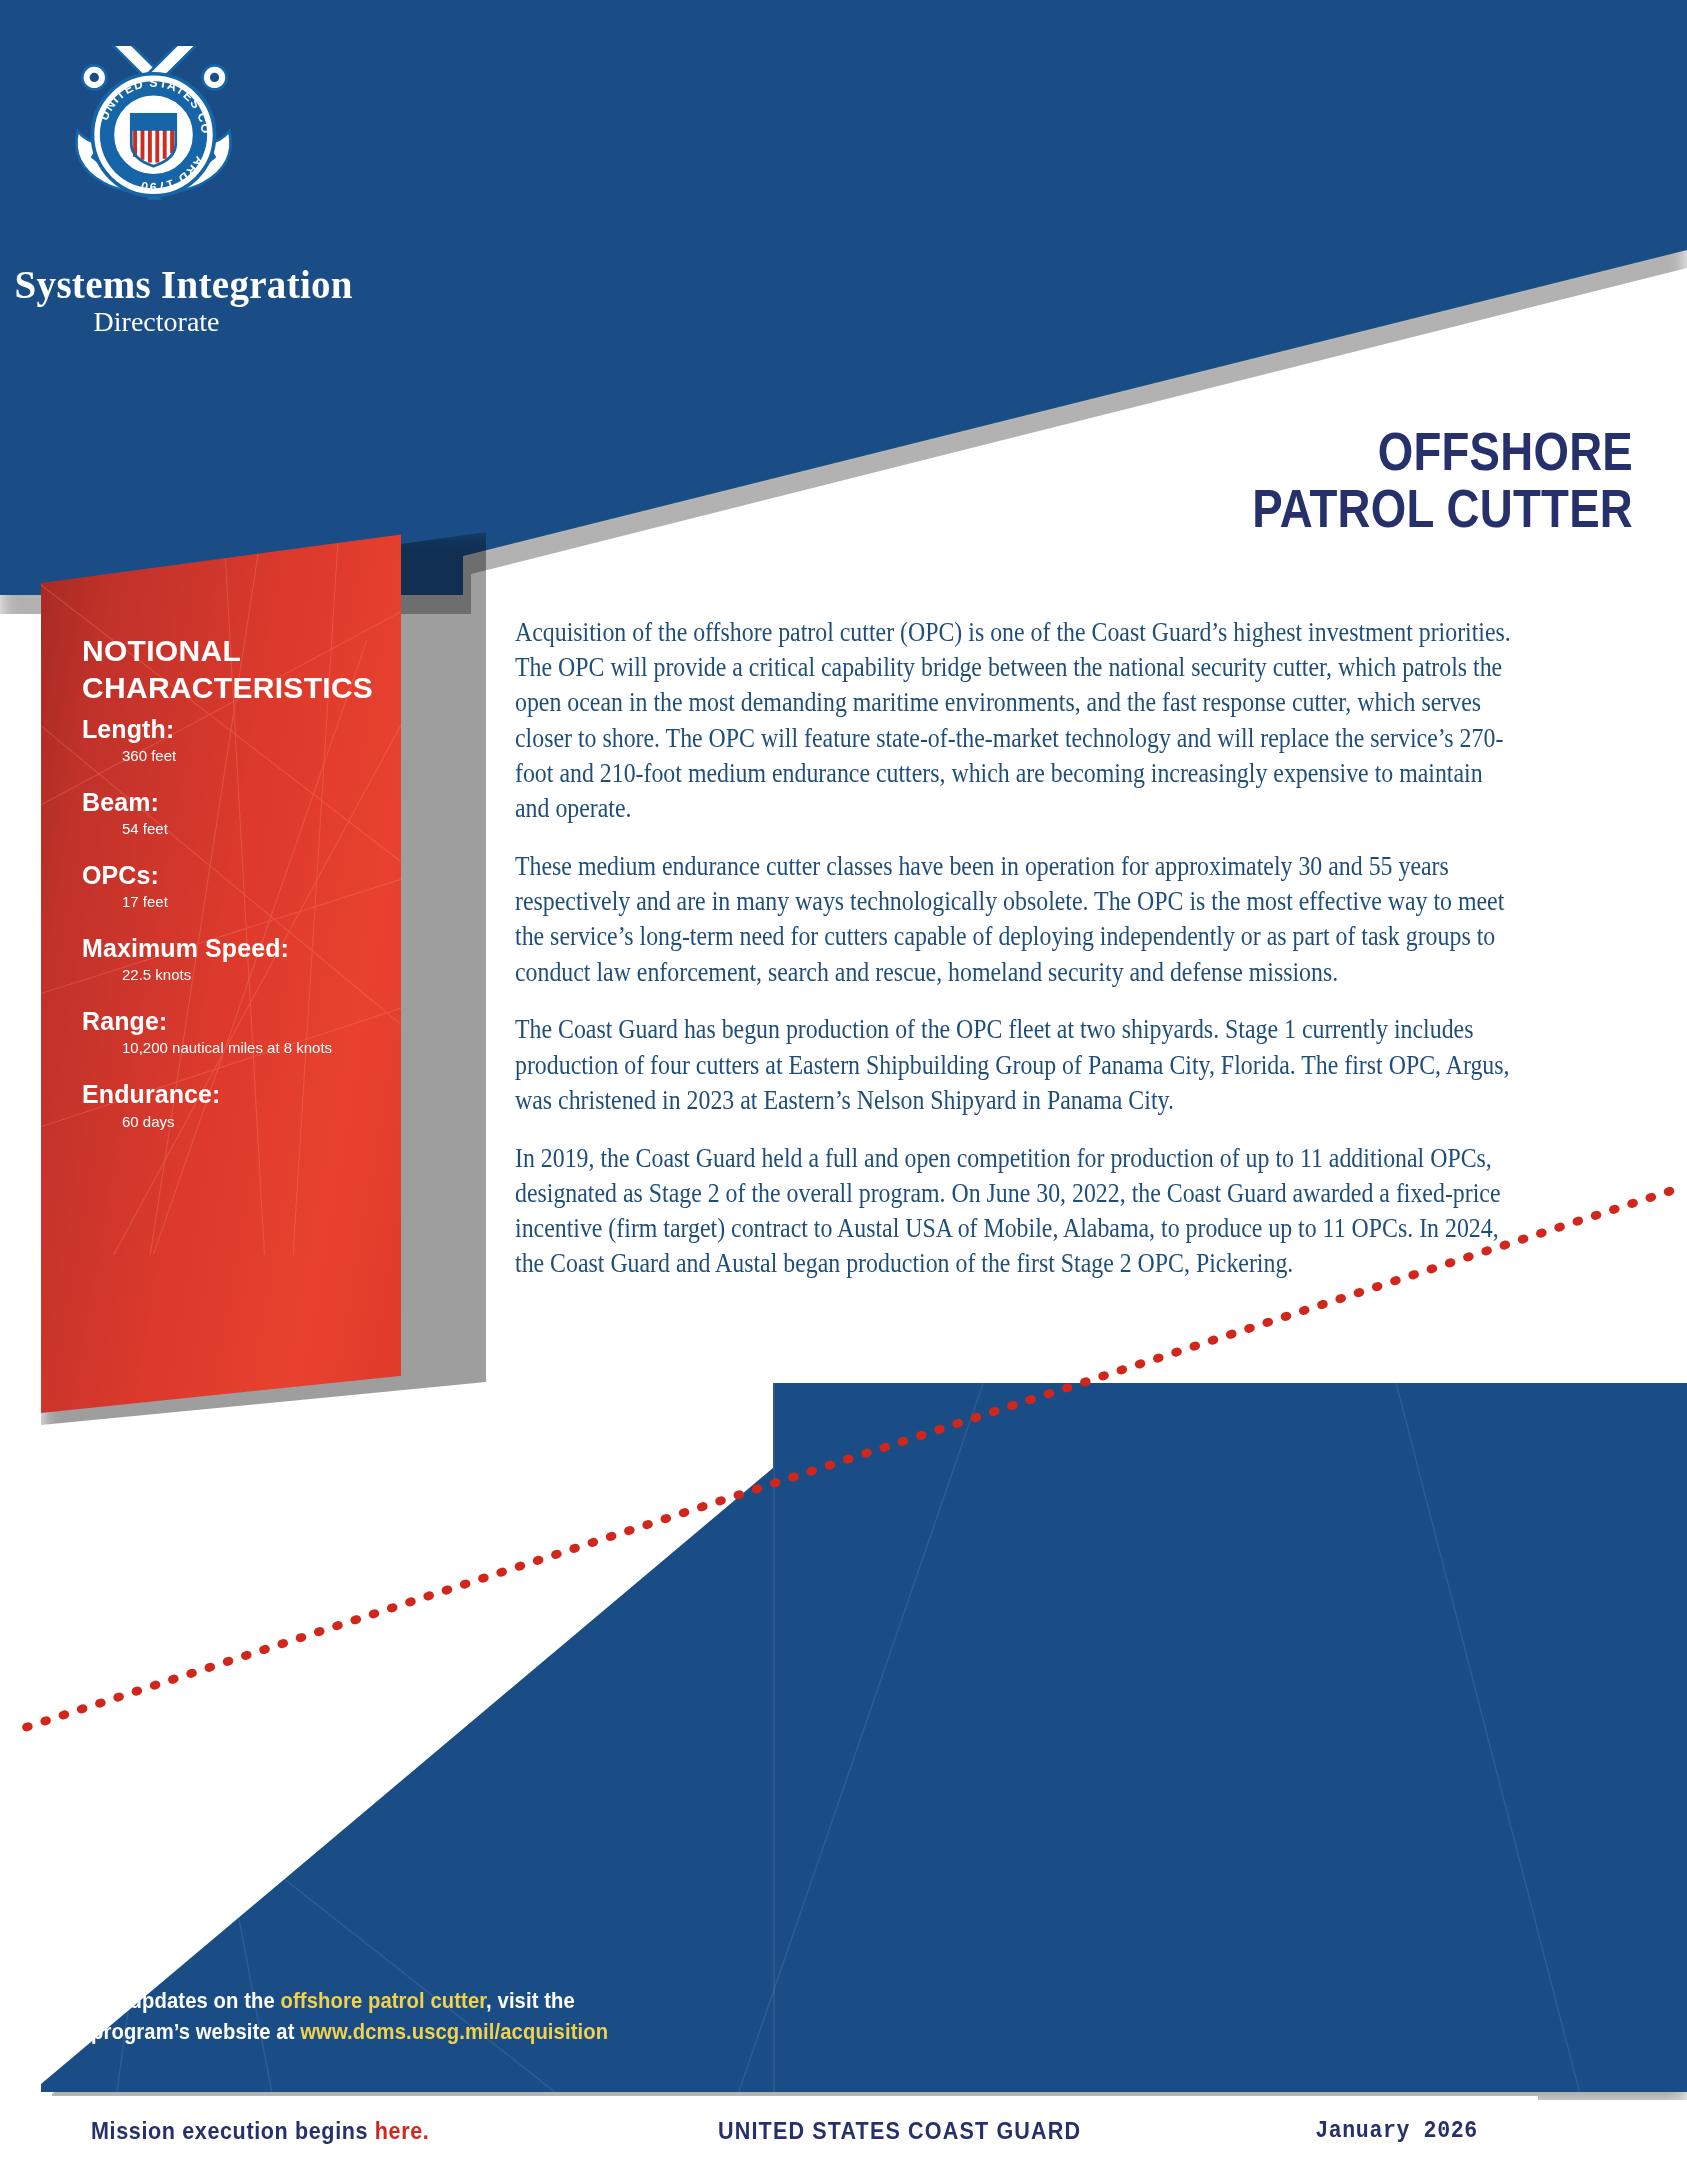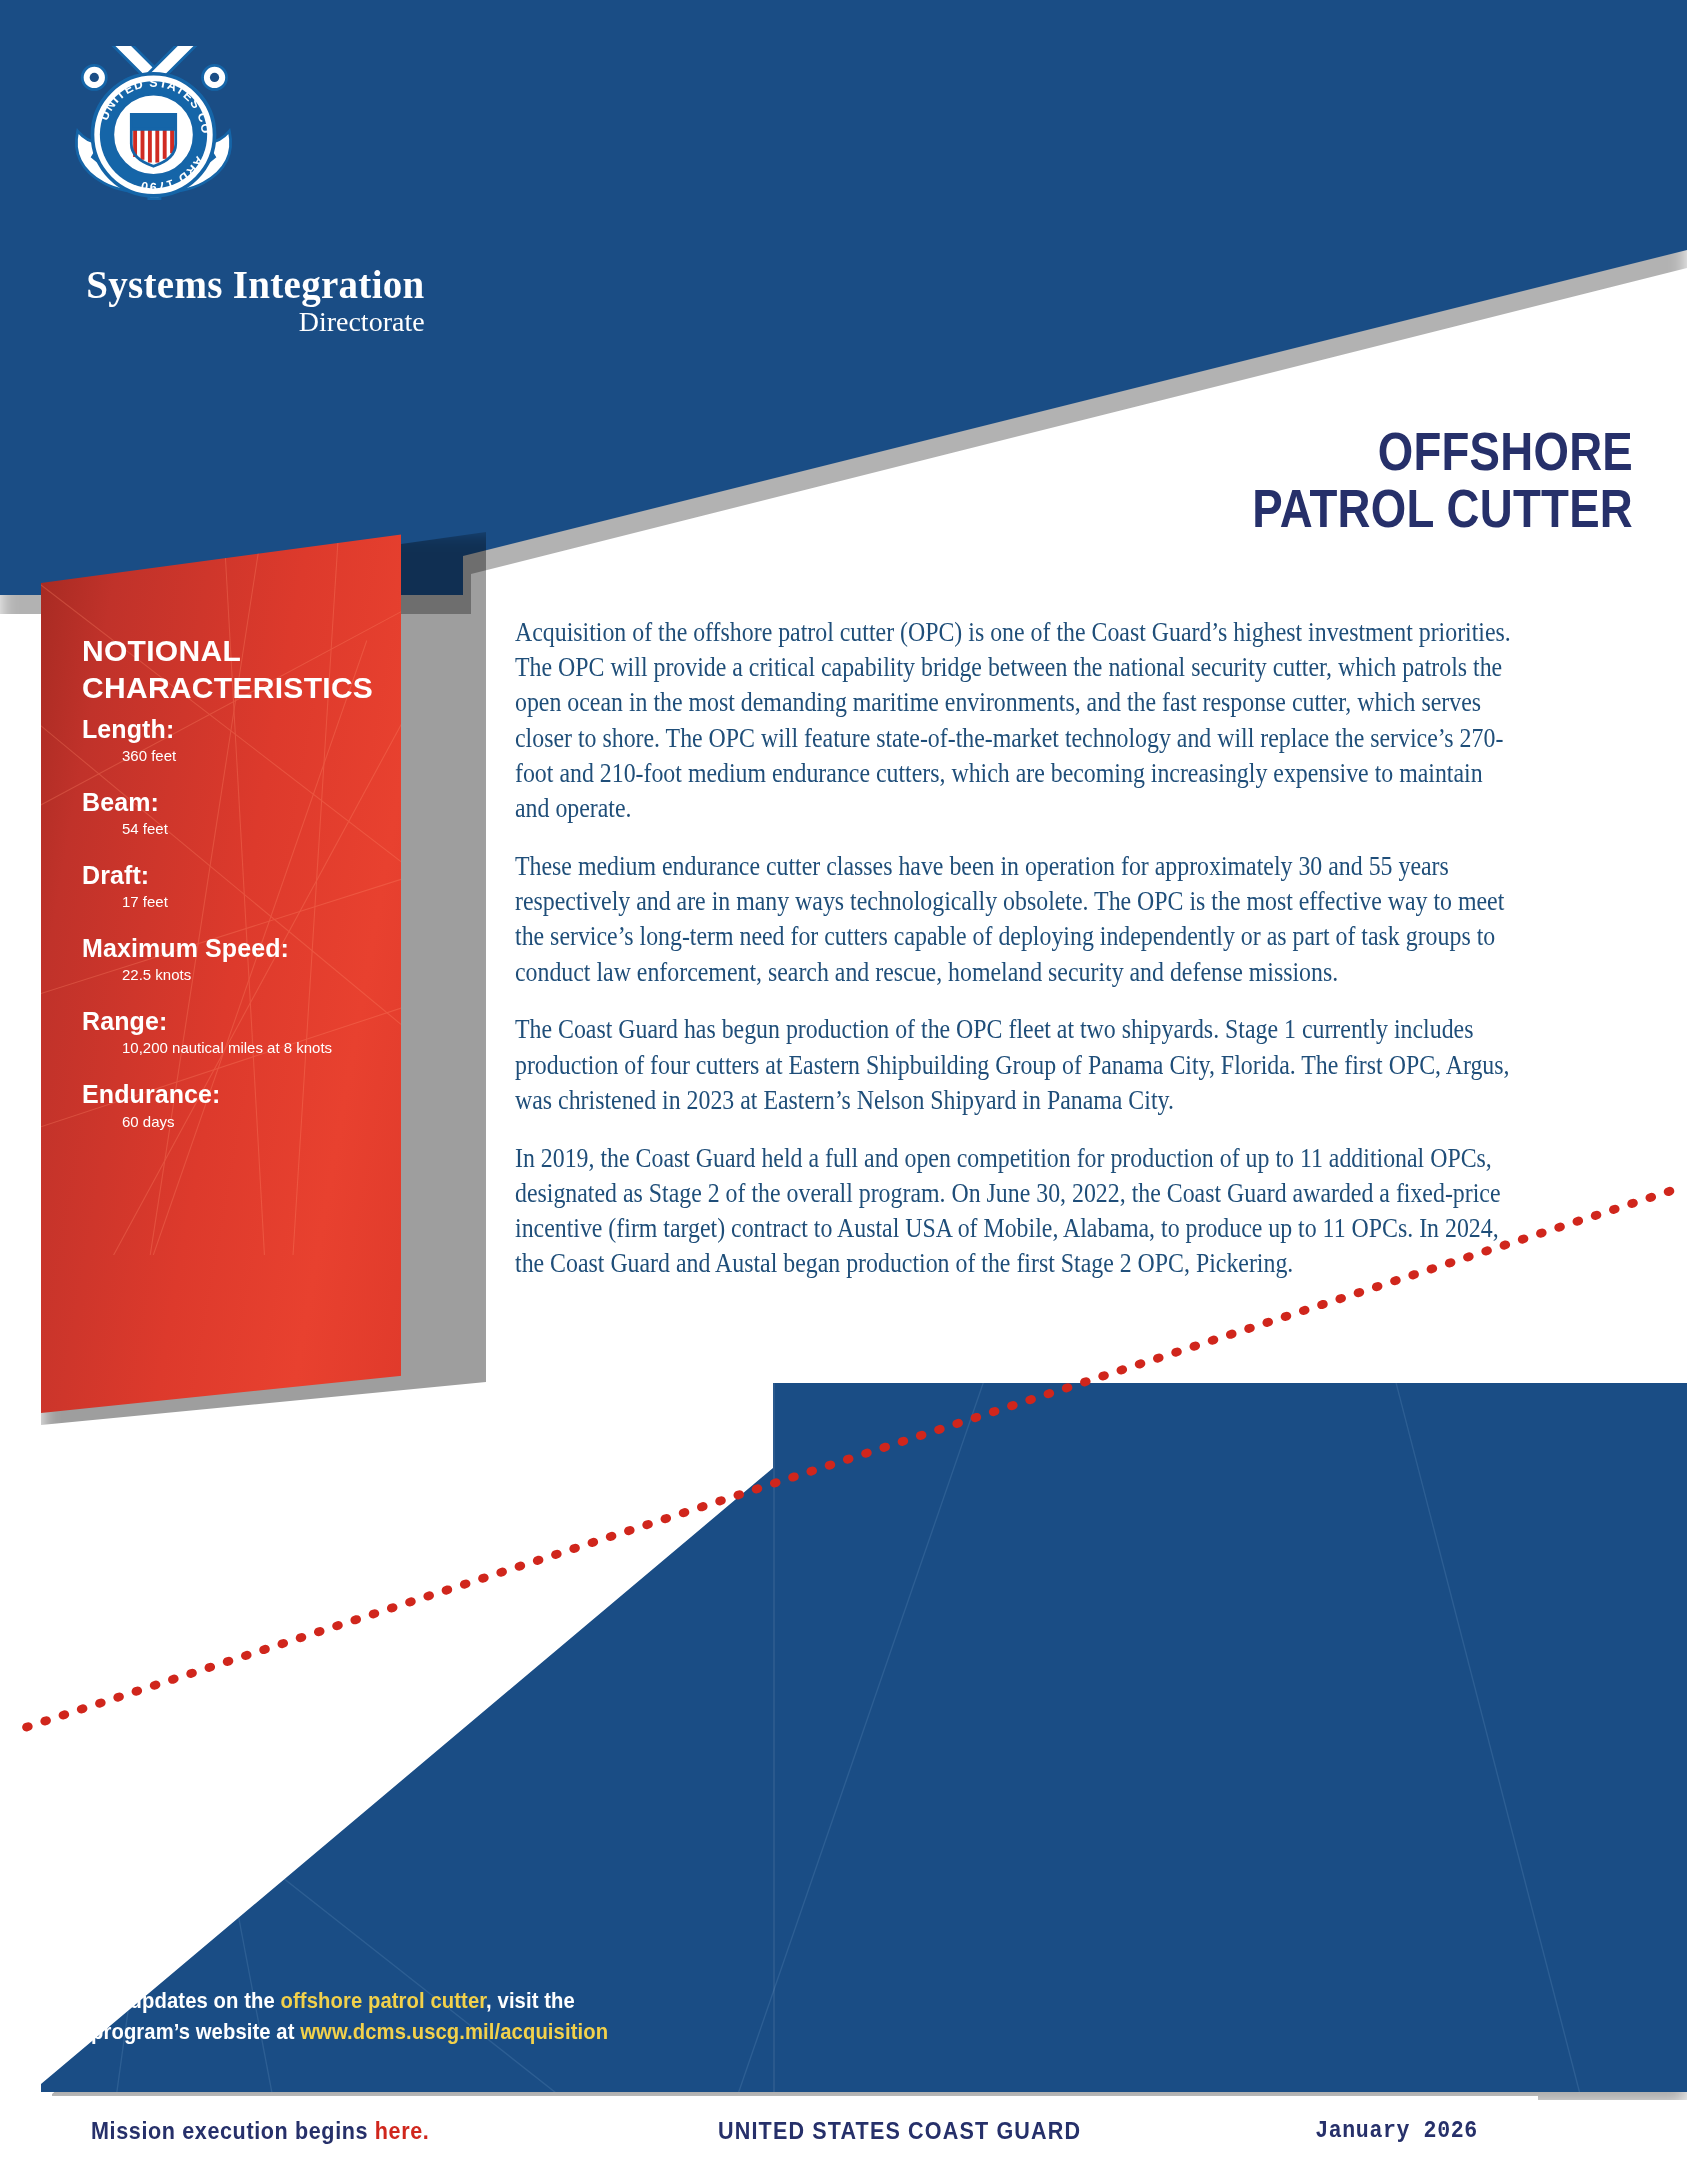--- a/index.html
+++ b/index.html
@@ -20,21 +20,21 @@
     background:rgba(0,0,0,.30);
     clip-path:polygon(0 0, 1687px 0, 1687px 268px, 471px 574px, 471px 614px, 0 614px);
     filter:blur(8.6px);z-index:1;
   }
 
   
   .logo-wrap{position:absolute;left:61px;top:46px;width:185px;height:185px;z-index:4;}
   .logo-wrap svg{width:185px;height:185px;display:block;}
   .dept-title{
     position:absolute;left:14.6px;top:265px;width:410px;z-index:4;
-    color:#ffffff;font-family:"Liberation Serif",serif;text-align:right;
+    color:#ffffff;font-family:"Liberation Serif",serif;text-align:left;
     line-height:1.03;
   }
   .dept-title .l1{display:block;font-size:39px;font-weight:700;letter-spacing:0.3px;}
   .dept-title .l2{display:block;font-size:28px;font-weight:400;padding-left:79px;margin-top:2.6px;}
 
   
   .red-shadow{
     position:absolute;left:41px;top:532px;width:463px;height:920px;
     background:rgba(0,0,0,.38);filter:blur(9.3px);
     clip-path:polygon(0 63px, 445px 0, 445px 850px, 0 893px);
@@ -202,21 +202,21 @@
       <div class="spec-list">
         <div class="spec">
           <span class="k">Length:</span>
           <span class="v">360 feet</span>
         </div>
         <div class="spec">
           <span class="k">Beam:</span>
           <span class="v">54 feet</span>
         </div>
         <div class="spec">
-          <span class="k">Draft:</span>
+          <span class="k">OPCs:</span>
           <span class="v">17 feet</span>
         </div>
         <div class="spec">
           <span class="k">Maximum Speed:</span>
           <span class="v">22.5 knots</span>
         </div>
         <div class="spec">
           <span class="k">Range:</span>
           <span class="v">10,200 nautical miles at 8 knots</span>
         </div>

